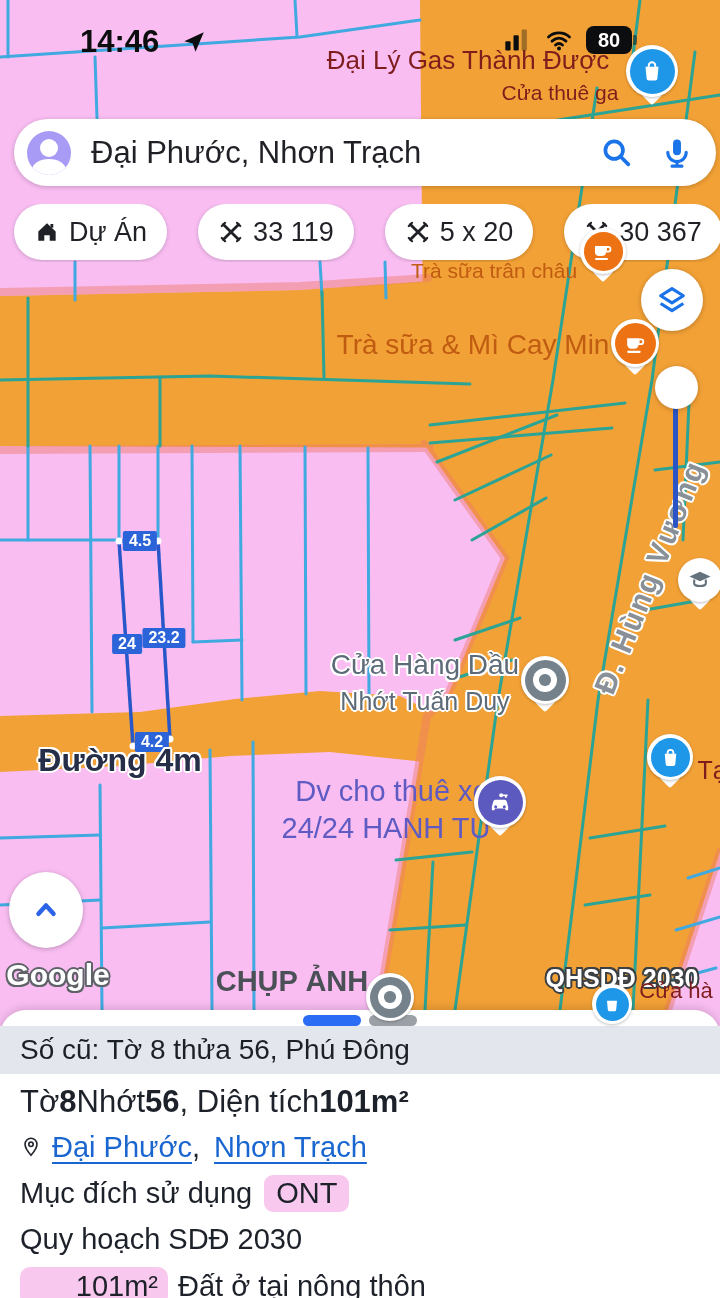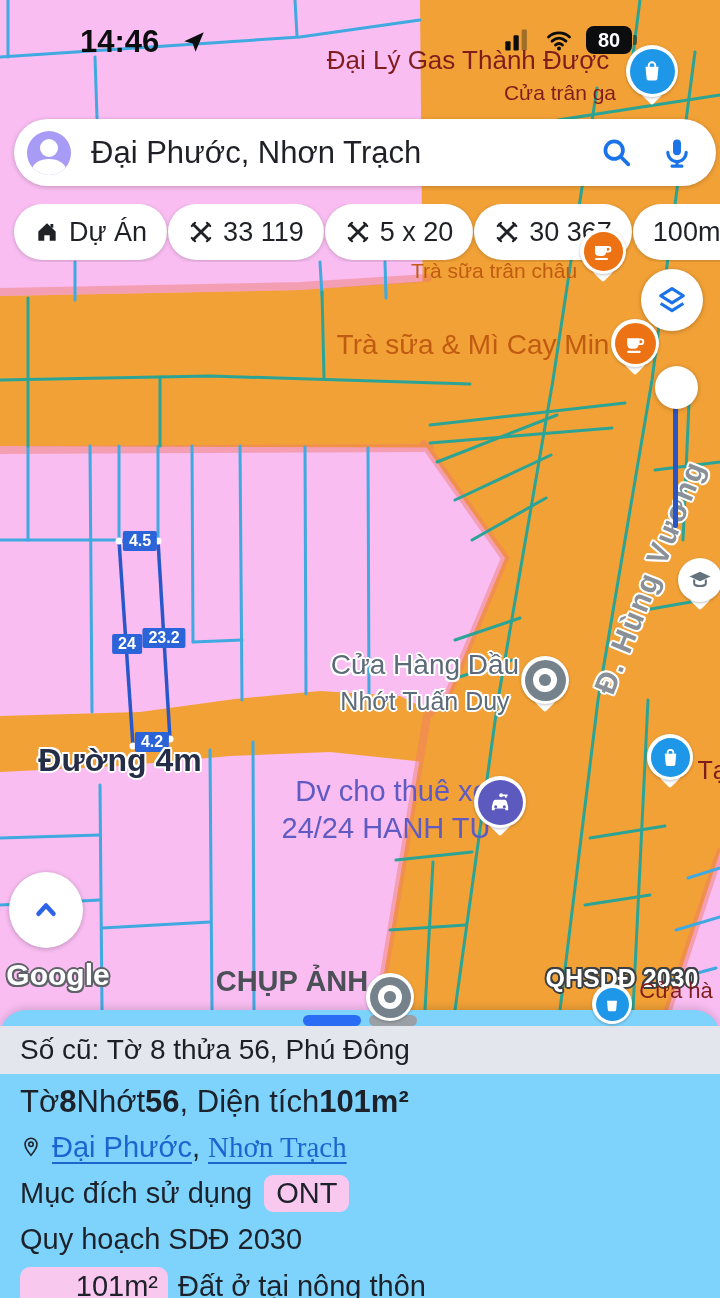--- a/index.html
+++ b/index.html
@@ -45,26 +45,26 @@
   
   .searchbar{position:absolute;left:14px;top:119px;width:702px;height:67px;background:#fff;border-radius:34px;
              display:flex;align-items:center;padding:0 22px 0 13px;box-shadow:0 1px 5px rgba(0,0,0,.22);}
   .avatar{width:44px;height:44px;border-radius:50%;background:#a89bf5;position:relative;overflow:hidden;flex:none;}
   .avatar::before{content:'';position:absolute;left:13px;top:8px;width:18px;height:18px;border-radius:50%;background:#fff;}
   .avatar::after{content:'';position:absolute;left:5px;top:28px;width:34px;height:22px;border-radius:50%;background:#fff;}
   .search-text{flex:1;margin-left:20px;font-size:31px;color:#1f2126;white-space:nowrap;overflow:hidden;}
   .sb-icons{display:flex;align-items:center;gap:26px;}
 
   
-  .chips{position:absolute;left:0;top:204px;width:720px;height:58px;display:flex;gap:1px;padding-left:14px;overflow:hidden;}
+  .chips{position:absolute;left:0;top:204px;width:720px;height:58px;display:flex;gap:31px;padding-left:14px;overflow:hidden;}
   .chip{height:56px;background:#fff;border-radius:28px;display:flex;align-items:center;gap:9px;padding:0 20px;
         font-size:27px;color:#1f2126;box-shadow:0 1px 4px rgba(0,0,0,.2);white-space:nowrap;flex:none;}
 
   
-  .sheet{position:absolute;left:0;top:1010px;width:720px;height:288px;background:#7dd3fc;
+  .sheet{position:absolute;left:0;top:1010px;width:720px;height:288px;background:#ffffff;
          border-radius:26px 26px 0 0;box-shadow:0 -2px 10px rgba(0,0,0,.15);}
   .handle{position:absolute;top:5px;left:0;width:100%;display:flex;justify-content:center;gap:8px;}
   .bar{height:11px;border-radius:6px;}
   .bar-blue{width:58px;background:#2a6df4;}
   .bar-gray{width:48px;background:#9aa0a6;}
   .strip{margin-top:16px;background:#e3e6ec;padding:5px 20px;font-size:28px;color:#1b1f27;line-height:1.35;}
   .rows{padding:10px 20px 0 20px;color:#1d2129;}
   .row{margin-bottom:11px;font-size:29px;display:flex;align-items:center;}
   .row.title{font-size:31px;}
   .b{font-weight:bold;}
@@ -164,21 +164,21 @@
       </g>
     </g>
   </svg>
 
   <div class="dim" style="left:140px;top:541px;">4.5</div>
   <div class="dim" style="left:127px;top:644px;">24</div>
   <div class="dim" style="left:164px;top:638px;">23.2</div>
   <div class="dim" style="left:152px;top:742px;">4.2</div>
 
   <div class="ml lbl-blue" style="left:468px;top:60px;font-size:26px;">Đại Lý Gas Thành Được</div>
-  <div class="ml lbl-blue" style="left:560px;top:93px;font-size:21px;">Cửa trân ga</div>
+  <div class="ml lbl-blue" style="left:560px;top:93px;font-size:21px;">Cửa thuê ga</div>
   <div class="ml lbl-orange" style="left:473px;top:345px;font-size:28px;">Trà sữa &amp; Mì Cay Min</div>
   <div class="ml lbl-orange" style="left:494px;top:271px;font-size:21px;">Trà sữa trân châu</div>
   <div class="ml ow" style="left:650px;top:577px;font-size:30px;font-weight:bold;color:#8a9097;letter-spacing:2px;transform:translate(-50%,-50%) rotate(-68deg);">Đ. Hùng Vương</div>
   <div class="ml lbl-slate ow" style="left:425px;top:665px;font-size:28px;">Cửa Hàng Dầu</div>
   <div class="ml lbl-slate ow" style="left:425px;top:701px;font-size:25px;">Nhớt Tuấn Duy</div>
   <div class="ml ow" style="left:120px;top:760px;font-size:32px;font-weight:800;color:#252d47;">Đường 4m</div>
   <div class="ml lbl-purple" style="left:392px;top:791px;font-size:29px;">Dv cho thuê xe</div>
   <div class="ml lbl-purple" style="left:386px;top:828px;font-size:29px;">24/24 HANH TÚ</div>
   <div class="ml lbl-gray" style="left:292px;top:981px;font-size:29px;font-weight:600;">CHỤP ẢNH</div>
   <div class="ml ow" style="left:622px;top:978px;font-size:25px;font-weight:800;color:#fff;text-shadow:2px 0 0 #3c4043,-2px 0 0 #3c4043,0 2px 0 #3c4043,0 -2px 0 #3c4043,1.5px 1.5px 0 #3c4043,-1.5px -1.5px 0 #3c4043,-1.5px 1.5px 0 #3c4043,1.5px -1.5px 0 #3c4043;">QHSDĐ 2030</div>
@@ -391,21 +391,21 @@
           <span>, Diện tích </span>
           <span class="b">101m²</span>
       </div>
       <div class="row">
         <svg width="22" height="22" viewBox="0 0 24 24" fill="none" stroke="#23272e" stroke-width="1.8" style="margin-right:10px;flex:none;">
           <path d="M12 21C12 21 5.5 13.7 5.5 9a6.5 6.5 0 0 1 13 0C18.5 13.7 12 21 12 21z"></path>
             <circle cx="12" cy="9" r="2.4"></circle>
         </svg>
         <a class="loc-link" href="#">Đại Phước</a>
           <span>, </span>
-          <a class="loc-link" href="#" style="margin-left:8px;font-family:Liberation Serif, serif;">Nhơn Trạch</a>
+          <a class="loc-link" href="#" style="margin-left:14px;">Nhơn Trạch</a>
       </div>
       <div class="row">
         <span>Mục đích sử dụng</span>
         <span class="badge">ONT</span>
       </div>
       <div class="row">
         <span>Quy hoạch SDĐ 2030</span>
       </div>
       <div class="row">
         <span class="area-badge">101m²</span>

